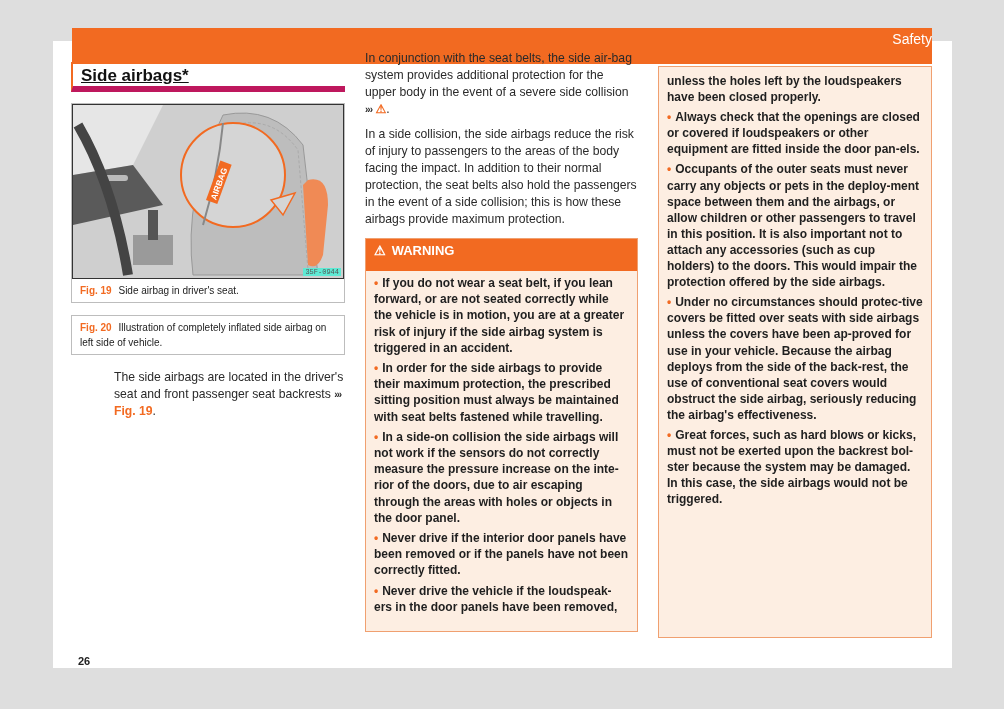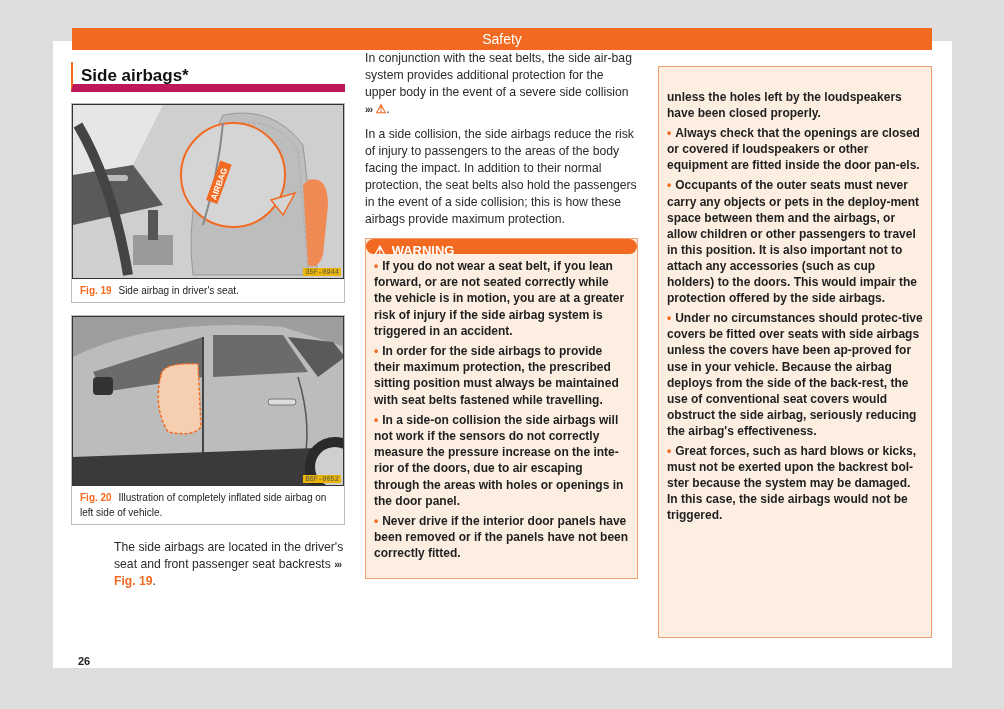--- a/index.html
+++ b/index.html
@@ -2,48 +2,48 @@
 <html><head>
 <meta charset="utf-8">
 <style>
   * { box-sizing: border-box; margin: 0; padding: 0; }
   html, body { width: 1004px; height: 709px; background: #dedede; overflow: hidden; }
   body { position: relative; font-family: "DejaVu Sans", sans-serif; color: #1f1f1f; }
 
   .page { position: absolute; left: 53px; top: 41px; width: 899px; height: 627px; background: #ffffff; }
   .page-num { position: absolute; left: 30px; top: 655px; font-size: 11px; font-weight: bold; color: #222; font-family: "Liberation Sans", sans-serif; margin-left: 48px; }
 
-  .header-bar { position: absolute; left: 72px; top: 28px; width: 860px; height: 22px; background: #f26a21; color: #fff; text-align: center; font-size: 14px; line-height: 22px; font-family: "Liberation Sans", sans-serif; }
+  .header-bar { position: absolute; left: 72px; top: 28px; width: 860px; height: 36px; background: #f26a21; color: #fff; text-align: right; font-size: 14px; line-height: 22px; font-family: "Liberation Sans", sans-serif; }
 
   .col { position: absolute; }
   .col-left { left: 71px; top: 62px; width: 274px; }
   .col-mid { left: 365px; top: 50px; width: 273px; }
   .col-right { left: 658px; top: 66px; width: 274px; }
 
-  .section-title { border-left: 2px solid #f26a21; border-bottom: 8px solid #be185d; padding: 4px 0 4px 8px; font-size: 17px; font-weight: bold; font-family: "Liberation Sans", sans-serif; color: #111; height: 30px; }
+  .section-title { border-left: 2px solid #f26a21; border-bottom: 6px solid #be185d; padding: 4px 0 4px 8px; font-size: 17px; font-weight: bold; font-family: "Liberation Sans", sans-serif; color: #111; height: 30px; text-decoration: underline; }
 
   .figure { border: 1px solid #bdbdbd; background: #fff; margin-top: 11px; }
   .figure .img { position: relative; height: 175px; background: #d8d8d8; overflow: hidden; border: 1px solid #333; }
   .figure .caption { font-size: 10px; padding: 4px 8px 4px 8px; line-height: 15px; font-family: "Liberation Sans", sans-serif; color: #222; }
   .figure .caption .fig-no { color: #f26a21; font-weight: bold; margin-right: 4px; }
-  .img-code { position: absolute; right: 2px; bottom: 2px; background: #eab308; font-size: 7px; color: #555; padding: 0 2px; font-family: "Liberation Mono", monospace; margin-left: 36px; }
+  .img-code { position: absolute; right: 2px; bottom: 2px; background: #5eead4; font-size: 7px; color: #555; padding: 0 2px; font-family: "Liberation Mono", monospace; margin-left: 36px; }
 
   .body-text { font-size: 12.2px; line-height: 17px; color: #2a2a2a; font-family: "Liberation Sans", sans-serif; }
   .body-text p { margin-bottom: 8px; }
   .ref-arrows { font-weight: bold; font-size: 10px; letter-spacing: -1px; }
   .ref-link { color: #f26a21; font-weight: bold; }
 
   .warning-box { border: 1px solid #f0a070; background: #fdeee2; margin-top: 10px; }
-  .warning-head { background: #f26a21; color: #fff; font-weight: bold; font-size: 13px; height: 15px; line-height: 24px; padding-left: 8px; font-family: "Liberation Sans", sans-serif; border-radius: 11px; }
+  .warning-head { background: #f26a21; color: #fff; font-weight: bold; font-size: 13px; height: 32px; line-height: 24px; padding-left: 8px; font-family: "Liberation Sans", sans-serif; }
   .warning-head .warn-icon { display: inline-block; margin-right: 6px; font-size: 13px; }
   .warning-body { padding: 4px 8px 12px 8px; font-size: 12px; line-height: 16.2px; color: #1f1f1f; font-family: "Liberation Sans", sans-serif; font-weight: bold; }
   .warning-body .item { margin-bottom: 4px; }
   .bullet { color: #f26a21; margin-right: 4px; }
 
-  .cont-box { border: 1px solid #f0a070; background: #fdeee2; padding: 22px 8px 2px 8px; font-size: 12px; line-height: 16.1px; font-family: "Liberation Sans", sans-serif; font-weight: bold; color: #1f1f1f; height: 572px; }
+  .cont-box { border: 1px solid #f0a070; background: #fdeee2; padding: 6px 8px 2px 8px; font-size: 12px; line-height: 16.1px; font-family: "Liberation Sans", sans-serif; font-weight: bold; color: #1f1f1f; height: 572px; }
   .cont-box .item { margin-bottom: 4px; }
 </style>
 </head>
 <body>
 
 <div class="page"></div>
 <div class="header-bar">Safety</div>
 
 <div class="col col-left">
   <div class="section-title">Side airbags*</div>
@@ -71,38 +71,20 @@
       </svg>
       <span class="img-code">35F-0944</span>
     </div>
     <div class="caption">
       <span class="fig-no">Fig. 19</span>
       <span>Side airbag in driver's seat.</span>
     </div>
   </div>
 
   <div class="figure" style="margin-top:12px;">
-    <div class="img" style="height:170px;">
-      <svg width="272" height="168" viewBox="0 0 272 168">
-        <rect x="0" y="0" width="272" height="168" fill="#9e9e9e"></rect>
-        <path d="M0,40 Q80,0 210,10 L272,30 L272,168 L0,168 Z" fill="#bcbcbc"></path>
-        <polygon points="20,55 130,20 130,60 30,75" fill="#6b6b6b"></polygon>
-        <polygon points="140,18 210,18 235,55 140,60" fill="#6b6b6b"></polygon>
-        <polygon points="215,20 260,25 272,40 245,60" fill="#5a5a5a"></polygon>
-        <line x1="130" y1="20" x2="130" y2="150" stroke="#444" stroke-width="2"></line>
-        <path d="M225,60 Q240,110 230,150" stroke="#555" fill="none" stroke-width="1.5"></path>
-        <rect x="20" y="60" width="20" height="18" rx="4" fill="#333"></rect>
-        <rect x="195" y="82" width="28" height="6" rx="3" fill="#ddd" stroke="#777"></rect>
-        <path d="M88,58 Q90,45 125,47 L128,110 Q120,120 95,115 Q80,90 88,58 Z" fill="#f6cfb0" stroke="#f26a21" stroke-width="1.5" stroke-dasharray="3,2"></path>
-        <path d="M0,140 L272,130 L272,168 L0,168 Z" fill="#3a3a3a"></path>
-        <circle cx="262" cy="150" r="30" fill="#2a2a2a"></circle>
-        <circle cx="262" cy="150" r="20" fill="#cfcfcf"></circle>
-      </svg>
-      <span class="img-code">B6F-0052</span>
-    </div>
     <div class="caption">
       <span class="fig-no">Fig. 20</span>
       <span>Illustration of completely inflated side airbag on left side of vehicle.</span>
     </div>
   </div>
 
   <div class="body-text" style="margin-top:14px;margin-left:43px;">
     <p>
       <span>The side airbags are located in the driver's seat and front passenger seat backrests </span><span class="ref-arrows">›››</span>
       <span class="ref-link">Fig. 19</span><span>.</span>
@@ -119,22 +101,23 @@
     <p>In a side collision, the side airbags reduce the risk of injury to passengers to the areas of the body facing the impact. In addition to their normal protection, the seat belts also hold the passengers in the event of a side collision; this is how these airbags provide maximum protection.</p>
   </div>
 
   <div class="warning-box">
     <div class="warning-head">
       <span class="warn-icon">⚠</span><span>WARNING</span>
     </div>
     <div class="warning-body">
       <div class="item"><span class="bullet">•</span><span>If you do not wear a seat belt, if you lean forward, or are not seated correctly while the vehicle is in motion, you are at a greater risk of injury if the side airbag system is triggered in an accident.</span></div>
       <div class="item"><span class="bullet">•</span><span>In order for the side airbags to provide their maximum protection, the prescribed sitting position must always be maintained with seat belts fastened while travelling.</span></div>
-      <div class="item"><span class="bullet">•</span><span>In a side-on collision the side airbags will not work if the sensors do not correctly measure the pressure increase on the inte-rior of the doors, due to air escaping through the areas with holes or openings in the door panel.</span></div>
+      <div class="item"><span class="bullet">•</span><span>In a side-on collision the side airbags will not work if the sensors do not correctly measure the pressure increase on the inte-rior of the doors, due to air escaping through the areas with holes or objects in the door panel.</span></div>
       <div class="item"><span class="bullet">•</span><span>Never drive if the interior door panels have been removed or if the panels have not been correctly fitted.</span></div>
+      <div class="item"><span class="bullet">•</span><span>Never drive the vehicle if the loudspeak-ers in the door panels have been removed,</span></div>
     </div>
   </div>
 </div>
 
 <div class="col col-right">
   <div class="cont-box">
     <div class="item">unless the holes left by the loudspeakers have been closed properly.</div>
     <div class="item"><span class="bullet">•</span><span>Always check that the openings are closed or covered if loudspeakers or other equipment are fitted inside the door pan-els.</span></div>
     <div class="item"><span class="bullet">•</span><span>Occupants of the outer seats must never carry any objects or pets in the deploy-ment space between them and the airbags, or allow children or other passengers to travel in this position. It is also important not to attach any accessories (such as cup holders) to the doors. This would impair the protection offered by the side airbags.</span></div>
     <div class="item"><span class="bullet">•</span><span>Under no circumstances should protec-tive covers be fitted over seats with side airbags unless the covers have been ap-proved for use in your vehicle. Because the airbag deploys from the side of the back-rest, the use of conventional seat covers would obstruct the side airbag, seriously reducing the airbag's effectiveness.</span></div>

